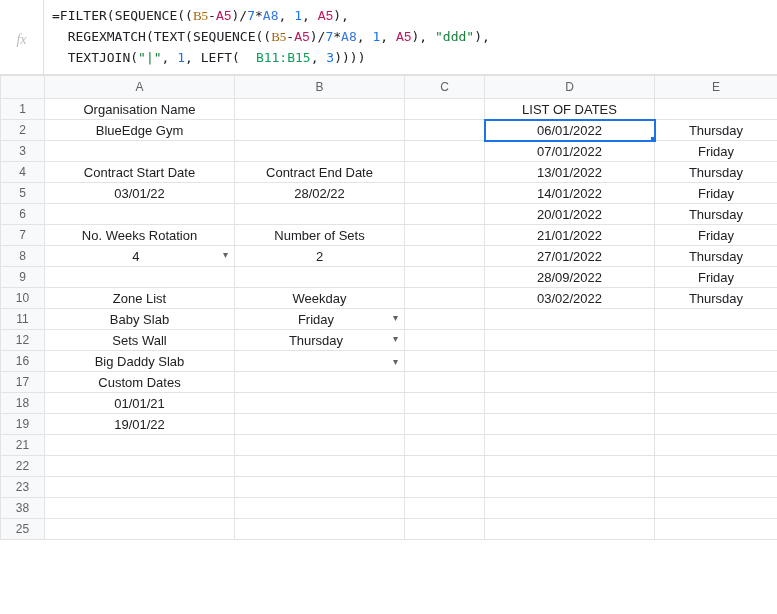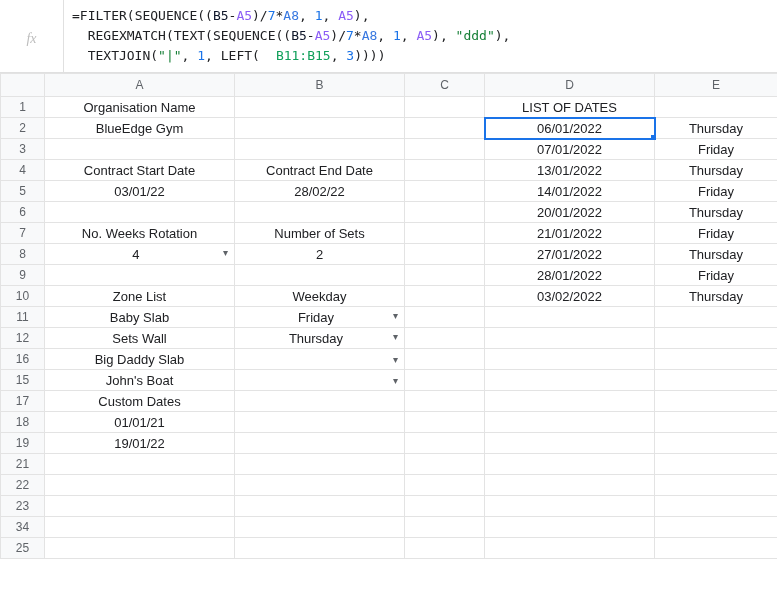--- a/index.html
+++ b/index.html
@@ -12,21 +12,21 @@
     width: 777px;
   }
   .formula-bar {
     display: flex;
     align-items: flex-start;
     border-bottom: 1px solid #e0e0e0;
     background: #fff;
     min-height: 70px;
   }
   .fx-label {
-    width: 64px;
+    width: 44px;
     flex-shrink: 0;
     display: flex;
     align-items: center;
     justify-content: center;
     font-style: italic;
     color: #bdbdbd;
     font-size: 14px;
     font-family: Georgia, serif;
     padding-top: 6px;
     border-right: 1px solid #e0e0e0;
@@ -35,22 +35,22 @@
   .formula-text {
     padding: 6px 8px;
     font-family: "Consolas","Menlo",monospace;
     font-size: 13px;
     line-height: 20px;
     white-space: pre;
   }
 
   
   .formula-text .t-num { color:#1a73e8; }
-  .formula-text .t-ref-a5 { color:#8b5cf6; }
-  .formula-text .t-ref-b5 { color:#0f172a; }
+  .formula-text .t-ref-a5 { color:#be185d;font-family:Liberation Mono, monospace; }
+  .formula-text .t-ref-b5 { color:#a16207;font-family:Liberation Serif, serif; }
   .formula-text .t-ref-a8 { color:#3777e0; }
   .formula-text .t-ref-range { color:#11a05b;margin-left:16px; }
   .formula-text .t-str { color:#188038; }
 
   .grid-wrap { position: relative; }
   table.sheet {
     border-collapse: collapse;
     table-layout: fixed;
     width: 777px;
   }
@@ -207,21 +207,21 @@
           <td class="center contentfont">2</td>
           <td></td>
           <td class="center">27/01/2022</td>
           <td class="center">Thursday</td>
         </tr>
         <tr>
           <th class="rowhdr">9</th>
           <td class="center contentfont"></td>
           <td class="center contentfont"></td>
           <td></td>
-          <td class="center">28/01/2022</td>
+          <td class="center">28/09/2022</td>
           <td class="center">Friday</td>
         </tr>
         <tr>
           <th class="rowhdr">10</th>
           <td class="center contentfont">Zone List</td>
           <td class="center contentfont">Weekday</td>
           <td></td>
           <td class="center">03/02/2022</td>
           <td class="center">Thursday</td>
         </tr>
@@ -245,30 +245,20 @@
           <th class="rowhdr">16</th>
           <td class="center contentfont">Big Daddy Slab</td>
           <td class="center contentfont">
             <span class="dd-arrow">▾</span>
           </td>
           <td></td>
           <td class="center"></td>
           <td class="center"></td>
         </tr>
         <tr>
-          <th class="rowhdr">15</th>
-          <td class="center contentfont">John's Boat</td>
-          <td class="center contentfont">
-            <span class="dd-arrow">▾</span>
-          </td>
-          <td></td>
-          <td class="center"></td>
-          <td class="center"></td>
-        </tr>
-        <tr>
           <th class="rowhdr">17</th>
           <td class="center contentfont">Custom Dates</td>
           <td class="center contentfont"></td>
           <td></td>
           <td class="center"></td>
           <td class="center"></td>
         </tr>
         <tr>
           <th class="rowhdr">18</th>
           <td class="center contentfont">01/01/21</td>
@@ -303,21 +293,21 @@
         </tr>
         <tr>
           <th class="rowhdr">23</th>
           <td class="center contentfont"></td>
           <td class="center contentfont"></td>
           <td></td>
           <td class="center"></td>
           <td class="center"></td>
         </tr>
         <tr>
-          <th class="rowhdr">34</th>
+          <th class="rowhdr">38</th>
           <td class="center contentfont"></td>
           <td class="center contentfont"></td>
           <td></td>
           <td class="center"></td>
           <td class="center"></td>
         </tr>
         <tr>
           <th class="rowhdr">25</th>
           <td class="center contentfont"></td>
           <td class="center contentfont"></td>

